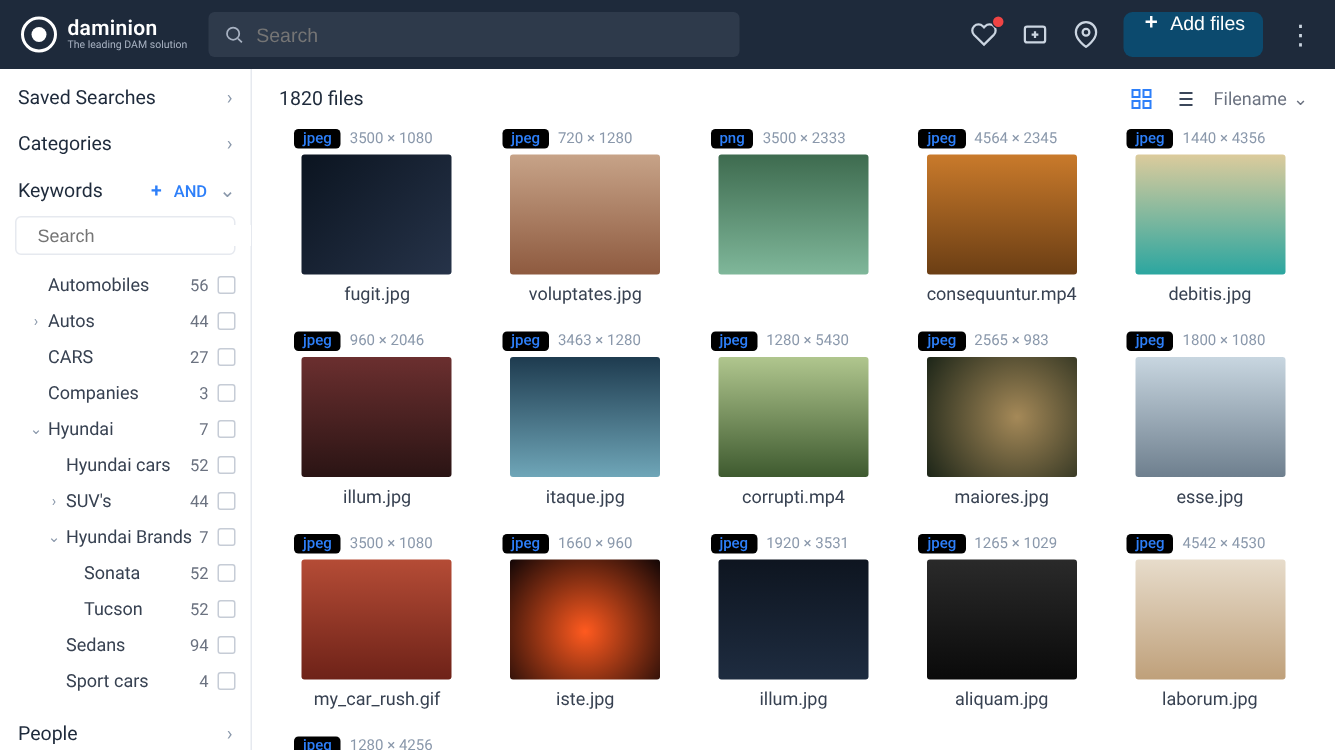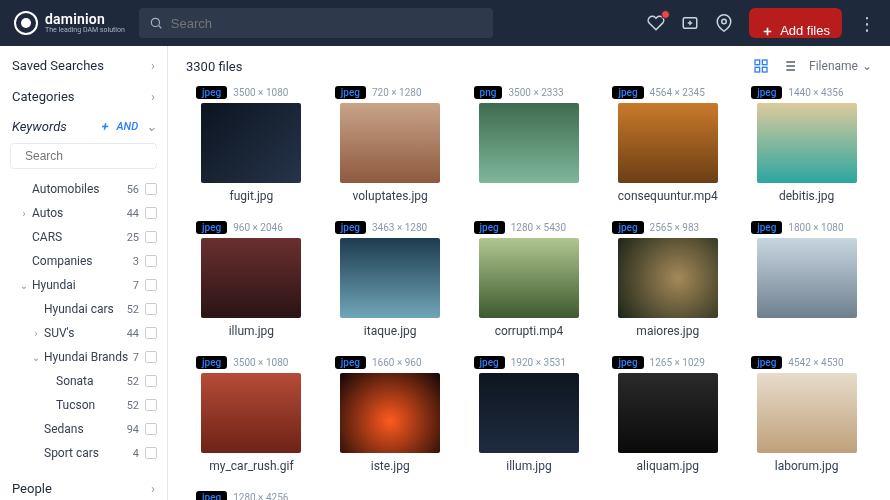--- a/index.html
+++ b/index.html
@@ -11,28 +11,28 @@
 .logo-text { display: flex; flex-direction: column; line-height: 1; }
 .logo-name { font-weight: 600; font-size: 14px; letter-spacing: .2px; }
 .logo-tag { font-size: 7px; color: #A8B2C2; margin-top: 1px; }
 .search-wrap { flex: 0 0 354px; background: #2E3A4B; border-radius: 4px; height: 30px; display: flex; align-items: center; padding: 0 10px; gap: 8px; }
 .search-wrap input { background: transparent; border: none; outline: none; color: #A8B2C2; font-size: 13px; width: 100%; }
 .search-wrap .ic { color: #A8B2C2; }
 .spacer { flex: 1; }
 .hdr-actions { display: flex; align-items: center; gap: 16px; }
 .hdr-icon { color: #CBD5E1; position: relative; cursor: pointer; display: flex; }
 .badge { position: absolute; top: -4px; right: -5px; background: #EF4444; width: 9px; height: 9px; border-radius: 50%; border:1.5px solid #1E2A3B; }
-.add-btn { background: #b91c1c; color: #fff; border: none; border-radius: 6px; height: 30px; padding: 0 12px; display: flex; align-items: flex-end; gap: 6px; font-size: 13px; font-weight: 500; cursor: pointer; }
+.add-btn { background: #0c4a6e; color: #fff; border: none; border-radius: 6px; height: 30px; padding: 0 12px; display: flex; align-items: flex-start; gap: 6px; font-size: 13px; font-weight: 500; cursor: pointer; }
 .dots { color: #CBD5E1; font-size: 18px; cursor: pointer; }
 .layout { display: flex; height: calc(500px - 46px); }
 .sidebar { width: 168px; border-right: 1px solid #E6E9EF; overflow-y: auto; padding-top: 4px; }
 .sidebar::-webkit-scrollbar { width: 0; }
 .section { display: flex; align-items: flex-start; justify-content: space-between; padding: 8px 12px; color: #1E2A3B; font-size: 13px; cursor: pointer; }
 .section .chev { color: #8A98AB; }
-.keywords-head { display: flex; align-items: center; padding: 7px 10px 7px 12px; gap: 6px; font-style: italic; }
+.keywords-head { display: flex; align-items: center; padding: 7px 10px 7px 12px; gap: 6px; }
 .keywords-head .kw-title { font-weight: 400; color:#1E2A3B; }
 .kw-plus { color: #2D7FF9; font-weight: 600; cursor: pointer; margin-left:auto; }
 .kw-and { color: #2D7FF9; font-size: 11px; font-weight:500; cursor:pointer; padding:0 2px;}
 .kw-chev { color: #8A98AB; cursor: pointer; }
 .kw-search { margin: 2px 10px 6px; display: flex; align-items: center; border: 1px solid #E6E9EF; border-radius: 4px; height: 26px; padding: 0 8px; gap: 6px; }
 .kw-search input { border: none; outline: none; font-size: 12px; flex: 1; color: #6B7280; }
 .tree { padding: 2px 10px 8px 8px; }
 .tree-row { display: flex; align-items: center; height: 24px; font-size: 12px; color: #1E2A3B; }
 .tree-row .tg { width: 12px; display: inline-flex; align-items: center; justify-content: center; color: #8A98AB; cursor: pointer; font-size:10px;}
 .tree-row .lbl { flex: 1; padding-left: 2px; color: #374151; cursor:pointer; white-space:nowrap; overflow:hidden; text-overflow:ellipsis;}
@@ -139,21 +139,21 @@
         </div>
         <div class="tree-row ind1">
           <span class="tg">›</span>
           <span class="lbl">Autos</span>
           <span class="cnt">44</span>
           <span class="cb"></span>
         </div>
         <div class="tree-row ind1">
           <span class="tg"></span>
           <span class="lbl">CARS</span>
-          <span class="cnt">25</span>
+          <span class="cnt">27</span>
           <span class="cb"></span>
         </div>
         <div class="tree-row ind1">
           <span class="tg"></span>
           <span class="lbl">Companies</span>
           <span class="cnt">3</span>
           <span class="cb"></span>
         </div>
         <div class="tree-row ind1">
           <span class="tg">⌄</span>
@@ -206,21 +206,21 @@
       </div>
     <div class="section">
       <span>People</span>
       <span class="chev">›</span>
     </div>
 
   </aside>
 
   <main class="main">
     <div class="toolbar">
-      <span>3300 files</span>
+      <span>1820 files</span>
       <div class="tb-spacer"></div>
       <div class="tb-actions">
         <span class="tb-icon active">
           <svg width="16" height="16" viewBox="0 0 24 24" fill="none" stroke="currentColor" stroke-width="2">
               <rect x="3" y="3" width="7" height="7"></rect>
               <rect x="14" y="3" width="7" height="7"></rect>
               <rect x="3" y="14" width="7" height="7"></rect>
               <rect x="14" y="14" width="7" height="7"></rect>
             </svg>
         </span>
@@ -311,20 +311,21 @@
           </div>
           <div class="thumb" style="background:radial-gradient(circle at 60% 50%,#A58958,#1C2518)"></div>
           <div class="fname">maiores.jpg</div>
         </div>
         <div class="card">
           <div class="meta">
             <span class="ext">jpeg</span>
             <span class="dims">1800 × 1080</span>
           </div>
           <div class="thumb" style="background:linear-gradient(#C8D6E0,#6E7F8E)"></div>
+          <div class="fname">esse.jpg</div>
         </div>
         <div class="card">
           <div class="meta">
             <span class="ext">jpeg</span>
             <span class="dims">3500 × 1080</span>
           </div>
           <div class="thumb" style="background:linear-gradient(#B54C36,#6E2218)"></div>
           <div class="fname">my_car_rush.gif</div>
         </div>
         <div class="card">

